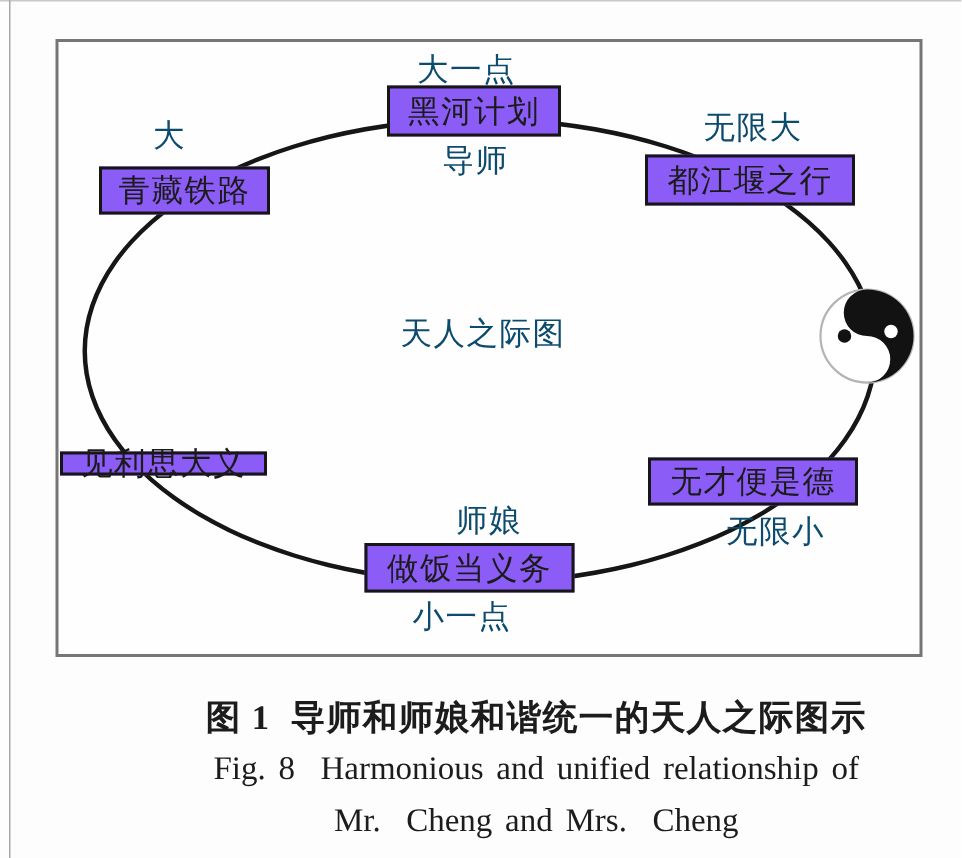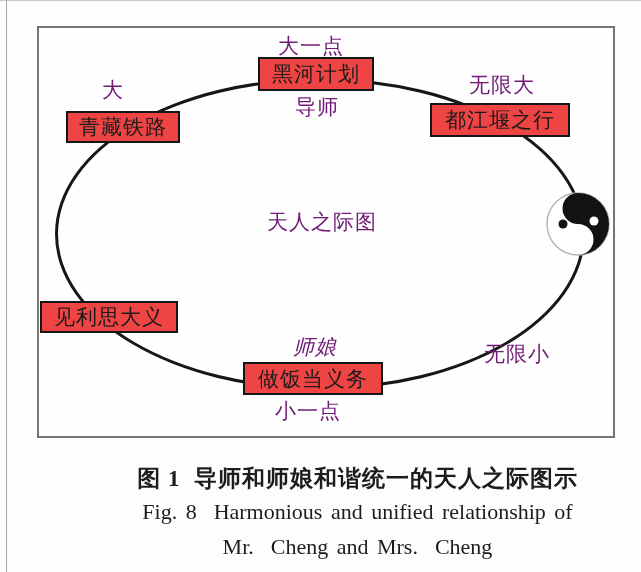--- a/index.html
+++ b/index.html
@@ -26,30 +26,30 @@
   
   .ellipse{
     position:absolute;left:55px;top:78px;width:530px;height:312px;
     border:3px solid #161616;border-radius:50%;box-sizing:border-box;
     z-index:1;
   }
 
   
   .node{
     position:absolute;z-index:2;
-    background:#ef4444;border:2.5px solid #161616;box-sizing:border-box;
+    background:#8b5cf6;border:2.5px solid #161616;box-sizing:border-box;
     display:flex;align-items:center;justify-content:center;
     font-size:21px;letter-spacing:1px;color:#1b1b1b;
     white-space:nowrap;
   }
 
   
   .plain-label{
     position:absolute;z-index:3;transform:translate(-50%,-50%);
-    font-size:21px;letter-spacing:1px;color:#701a75;white-space:nowrap;
+    font-size:21px;letter-spacing:1px;color:#0c4a6e;white-space:nowrap;
   }
 
   .yinyang{position:absolute;left:543px;top:189px;width:70px;height:70px;z-index:2;}
 
   
   .caption{
     position:absolute;left:0;width:641px;text-align:center;
     color:#1c1c1c;white-space:pre;z-index:4;padding-left:37px;
   }
   .caption-zh{
@@ -73,37 +73,38 @@
   <div class="fig-frame"></div>
 
   <div class="ellipse"></div>
 
   <div class="node" style="left:258px;top:57px;width:116px;height:34px;">黑河计划</div>
 
   <div class="node" style="left:66px;top:111px;width:114px;height:32px;font-family:Liberation Serif, serif;">青藏铁路</div>
 
   <div class="node" style="left:430px;top:103px;width:140px;height:34px;">都江堰之行</div>
 
-  <div class="node" style="left:40px;top:301px;width:138px;height:32px;">见利思大义</div>
+  <div class="node" style="left:40px;top:301px;width:138px;height:16px;">见利思大义</div>
 
+  <div class="node" style="left:432px;top:305px;width:140px;height:32px;">无才便是德</div>
 
   <div class="node" style="left:243px;top:362px;width:140px;height:33px;">做饭当义务</div>
 
   <div class="plain-label" style="left:311px;top:46px;">大一点</div>
 
   <div class="plain-label" style="left:113px;top:90px;">大</div>
 
   <div class="plain-label" style="left:502px;top:85px;">无限大</div>
 
   <div class="plain-label" style="left:317px;top:107px;">导师</div>
 
   <div class="plain-label" style="left:322px;top:222px;">天人之际图</div>
 
 
-  <div class="plain-label" style="left:315px;top:347px;font-style:italic;">师娘</div>
+  <div class="plain-label" style="left:326px;top:347px;">师娘</div>
 
   <div class="plain-label" style="left:517px;top:354px;">无限小</div>
 
   <div class="plain-label" style="left:308px;top:411px;">小一点</div>
 
   <svg class="yinyang" viewBox="-35 -35 70 70">
     <circle cx="0" cy="0" r="31" fill="#ffffff" stroke="#b5b5b5" stroke-width="1.5"></circle>
     <path d="M0,-31 a15.5,15.5 0 0 0 0,31 a15.5,15.5 0 0 1 0,31 a31,31 0 0 0 0,-62 Z" fill="#121212"></path>
     <circle cx="-15" cy="0" r="4.5" fill="#121212"></circle>
     <circle cx="16" cy="-3" r="4.5" fill="#ffffff"></circle>

